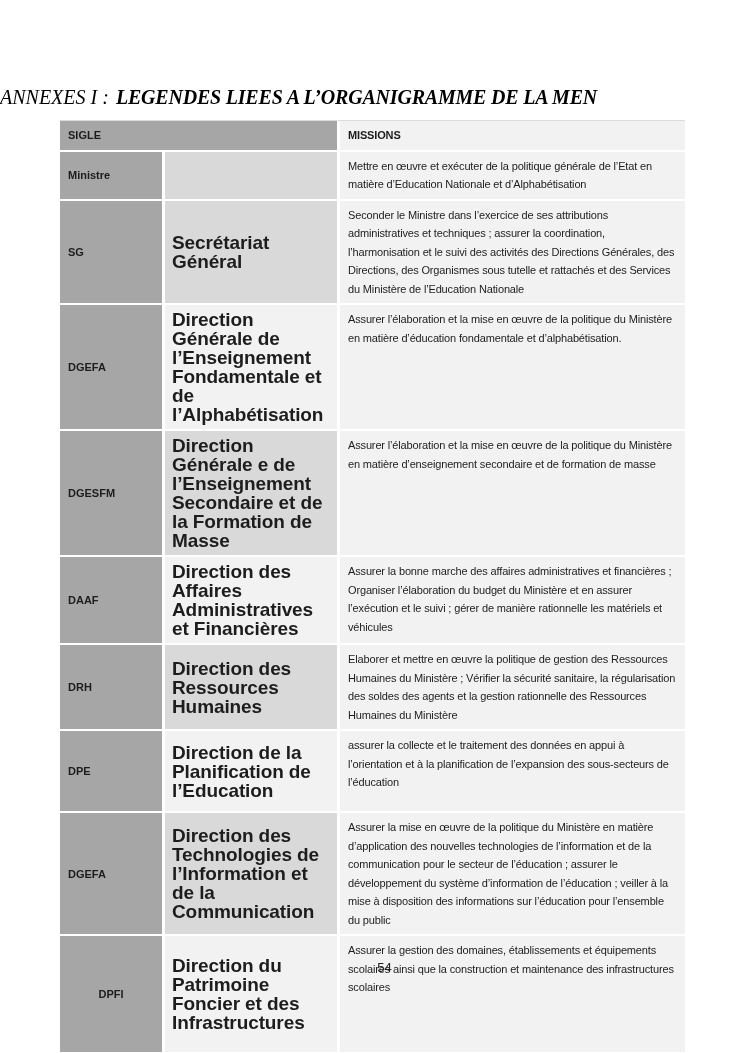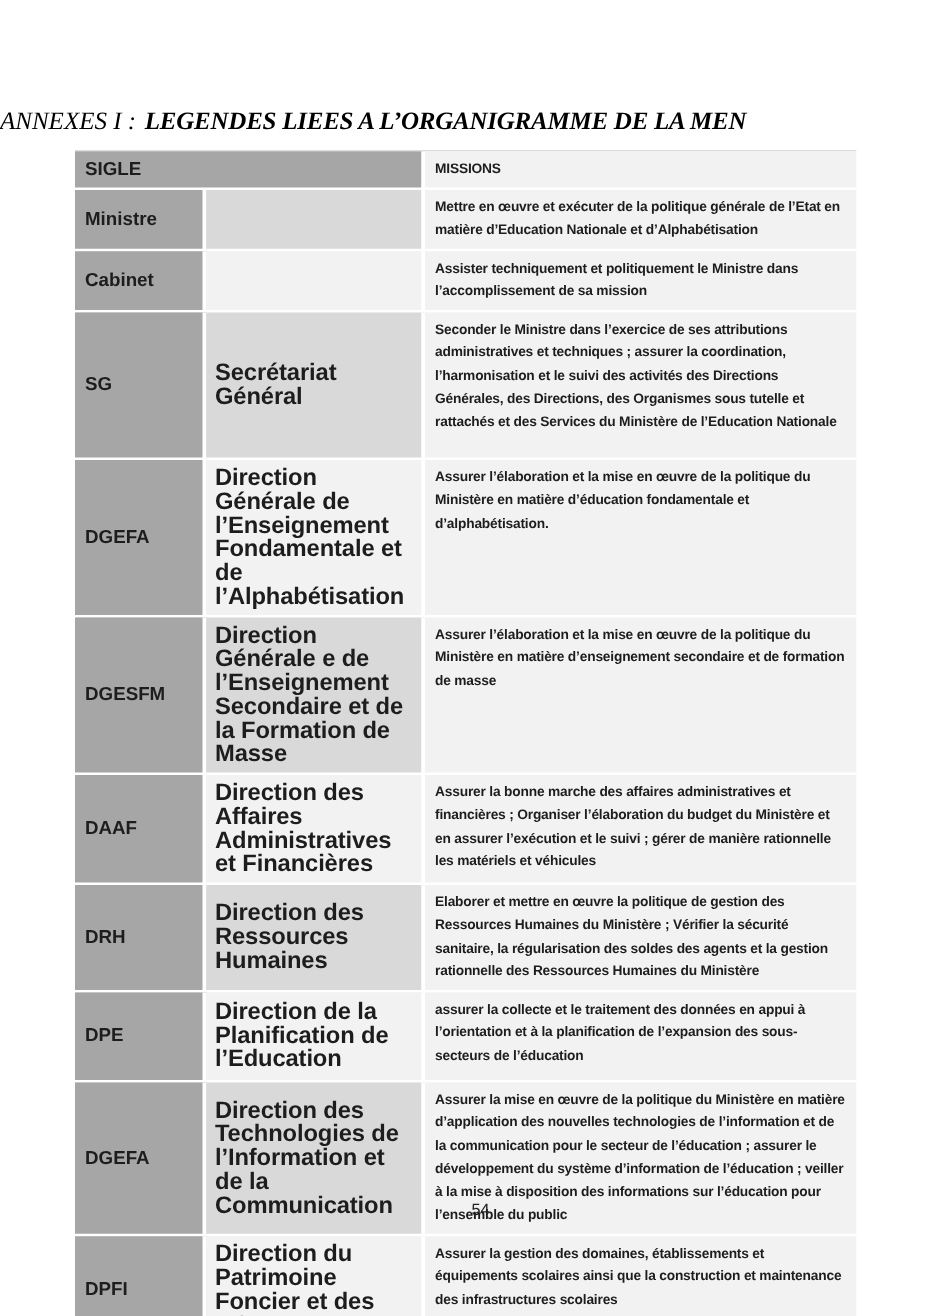--- a/index.html
+++ b/index.html
@@ -18,25 +18,25 @@
   .title .t-prefix{font-weight:normal;}
   .title .t-main{font-weight:bold;margin-left:7px;letter-spacing:-0.2px;}
   table.legend-table{
     position:absolute;top:120px;left:60px;width:625px;
     border-collapse:separate;border-spacing:0;table-layout:fixed;
     border-top:1px solid #dcdcdc;
   }
   col.w1{width:105px;} col.w2{width:175px;} col.w3{width:345px;}
   th,td{
     box-sizing:border-box;border-bottom:2px solid #ffffff;
-    text-align:left;vertical-align:middle;font-weight:bold;
+    text-align:left;vertical-align:middle;
   }
   .c1{
     background:var(--c1,#a6a6a6);border-right:3px solid #ffffff;
-    font-weight:bold;font-size:15px;padding:5px 8px;
+    font-weight:bold;font-size:11px;padding:5px 8px;
   }
   .c2{
     background:var(--band-gray,#d9d9d9);border-right:3px solid #ffffff;
     font-weight:bold;font-size:19px;line-height:19px;
     letter-spacing:-0.1px;padding:5px 7px;
   }
   .c2.light{background:var(--band-light,#f2f2f2);}
   .c3{
     background:var(--band-light,#f2f2f2);
     font-size:11px;line-height:18.5px;letter-spacing:-0.15px;
@@ -47,21 +47,21 @@
   tbody tr:nth-child(1){height:48px;}
   tbody tr:nth-child(2){height:47px;}
   tbody tr:nth-child(3){height:118px;}
   tbody tr:nth-child(4){height:86px;}
   tbody tr:nth-child(5){height:86px;}
   tbody tr:nth-child(6){height:82px;}
   tbody tr:nth-child(7){height:82px;}
   tbody tr:nth-child(8){height:72px;}
   tbody tr:nth-child(9){height:118px;}
   tbody tr:nth-child(10){height:62px;}
-  tbody tr:last-child td.c1{box-shadow:0 10px 0 0 var(--c1,#a6a6a6);}
+  tbody tr:last-child td.c1{box-shadow:0 10px 0 0 var(--c1,#a6a6a6);text-align:center;}
   .footer{
     position:absolute;bottom:78px;left:12px;width:100%;
     text-align:center;font-size:13px;color:#222;
   }
 </style>
 </head>
 <body style="background: rgb(255, 255, 255);">
 
 <div class="page">
 
@@ -77,25 +77,20 @@
       <tr>
         <th colspan="2" class="c1">SIGLE</th>
         <th class="c3">MISSIONS</th>
       </tr>
     </thead>
     <tbody id="rows">
         <tr>
     <td class="c1">Ministre</td>
     <td class="c2"></td>
     <td class="c3">Mettre en œuvre et exécuter de la politique générale de l’Etat en matière d’Education Nationale et d’Alphabétisation</td>
-  </tr>
-        <tr>
-    <td class="c1">Cabinet</td>
-    <td class="c2 light"></td>
-    <td class="c3">Assister techniquement et politiquement le Ministre dans l’accomplissement de sa mission</td>
   </tr>
         <tr>
     <td class="c1">SG</td>
     <td class="c2">Secrétariat Général</td>
     <td class="c3">Seconder le Ministre dans l’exercice de ses attributions administratives et techniques ; assurer la coordination, l’harmonisation et le suivi des activités des Directions Générales, des Directions, des Organismes sous tutelle et rattachés et des Services du Ministère de l’Education Nationale</td>
   </tr>
         <tr>
     <td class="c1">DGEFA</td>
     <td class="c2 light">Direction Générale de l’Enseignement Fondamentale et de l’Alphabétisation</td>
     <td class="c3">Assurer l’élaboration et la mise en œuvre de la politique du Ministère en matière d’éducation fondamentale et d’alphabétisation.</td>

